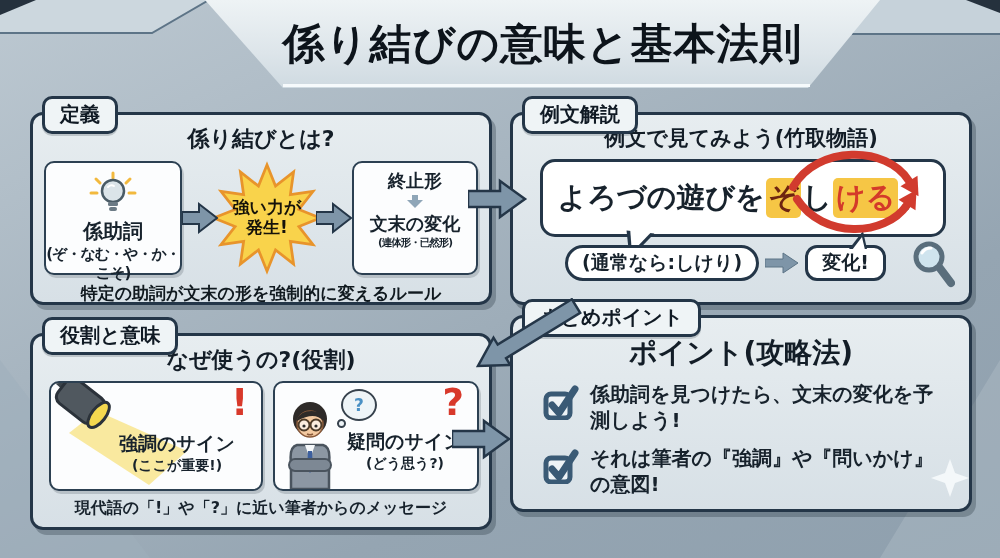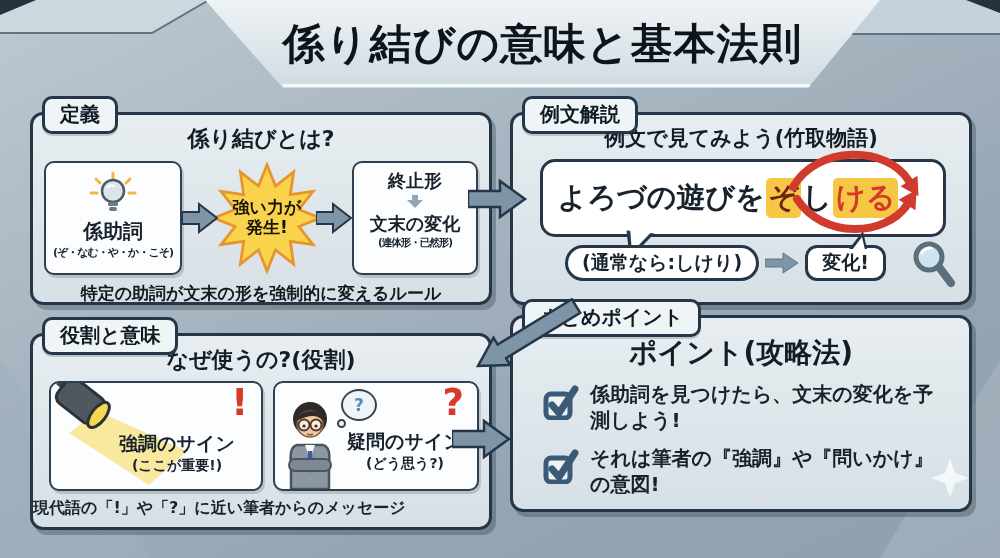--- a/index.html
+++ b/index.html
@@ -29,21 +29,21 @@
 
   .wbox { background:#fcfdfe; border:2.5px solid #2c4052; border-radius:10px;
           box-shadow:2px 3px 0 rgba(26,38,51,.18); }
 
   
   #panel-def { left:30px; top:112px; height:193px; }
   #panel-def .p-heading { margin-top:9px; }
   .def-row { display:flex; align-items:center; justify-content:center; margin-top:4px; height:120px; }
   .def-box1 { width:138px; height:114px; text-align:center; padding-top:8px; }
   .def-box1 .lbl { font-size:20px; margin-top:-3px; }
-  .def-box1 .sub { font-size:11px; letter-spacing:-1px; }
+  .def-box1 .sub { font-size:15px; letter-spacing:-1px; }
   .burst-wrap { position:relative; width:110px; height:118px; margin:0 -6px; }
   .burst-text { position:absolute; inset:0; display:flex; flex-direction:column; align-items:center;
                 justify-content:center; font-size:17px; line-height:1.15; color:#15120a; z-index:2; }
   .def-box2 { width:126px; height:114px; text-align:center; padding-top:6px; }
   .def-box2 .t1 { font-size:18px; }
   .def-box2 .t2 { font-size:18px; }
   .def-box2 .sub { font-size:10.5px; letter-spacing:-1px; }
   .def-footer { text-align:center; font-size:17px; margin-top:4px; color:#10191f; }
 
   
@@ -86,21 +86,21 @@
   .role-text { position:absolute; right:8px; bottom:14px; width:152px; text-align:center; }
   .role-text .lbl { font-size:19px; }
   .role-text .sub { font-size:14px; }
   .role-box.right .role-text { width:128px; bottom:16px; }
   .avatar { position:absolute; left:4px; top:10px; }
   .think-bubble { position:absolute; left:66px; top:6px; width:36px; height:32px; background:#eef4f7;
                   border:2.5px solid #37424d; border-radius:50%; display:flex; align-items:center;
                   justify-content:center; font-size:17px; color:#4a90c4; }
   .think-dot { position:absolute; left:62px; top:36px; width:9px; height:9px; background:#eef4f7;
                border:2px solid #37424d; border-radius:50%; }
-  .role-footer { position:absolute; left:0; right:0; bottom:8px; font-size:16px; }
+  .role-footer { position:absolute; left:0; right:0; bottom:8px; text-align:center; font-size:16px; }
 
   
   #panel-sum { left:510px; top:315px; height:197px; }
   #panel-sum .p-heading { margin-top:16px; font-size:28px; }
   .sum-list { margin:10px 18px 0 30px; }
   .sum-item { display:flex; gap:11px; margin-bottom:13px; align-items:flex-start; }
   .sum-item .chk { flex:0 0 auto; margin-top:2px; }
   .sum-item .txt { font-size:20px; line-height:1.28; }
   .sparkle { position:absolute; right:0px; bottom:12px; }
 

